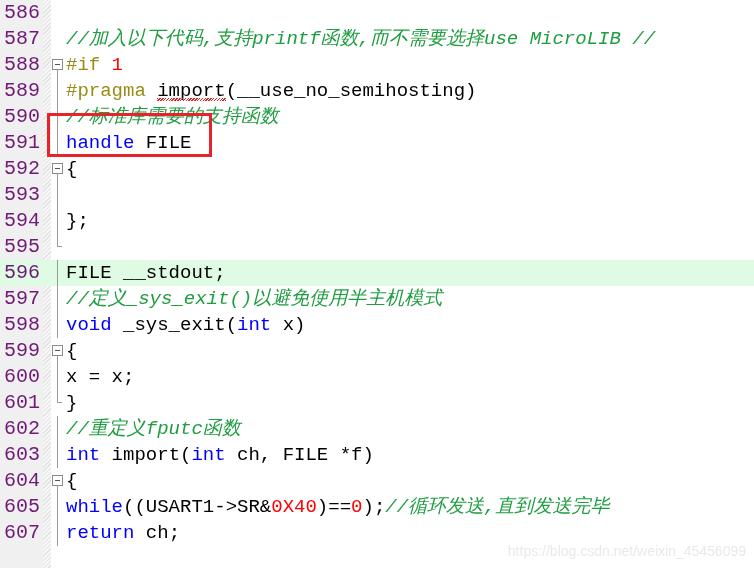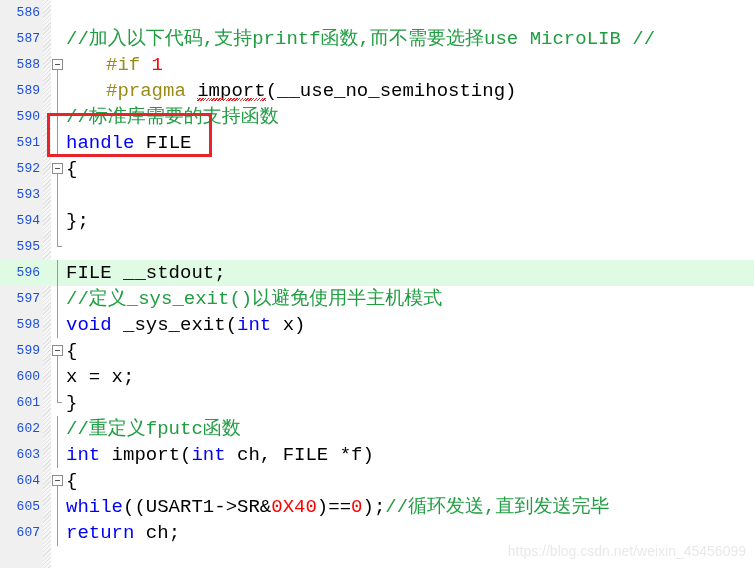--- a/index.html
+++ b/index.html
@@ -72,22 +72,22 @@
     background: #e0fbe4;
     z-index: 0;
   }
 
   .lineno {
     position: absolute;
     left: 0;
     top: 0;
     width: 40px;
     text-align: right;
-    font-size: 13px;
-    color: #1d4ed8;
+    font-size: 20px;
+    color: #701a75;
     z-index: 2;
   }
 
   .foldcell {
     position: absolute;
     left: 51px;
     top: 0;
     width: 13px;
     height: 26px;
     z-index: 2;
@@ -138,22 +138,22 @@
     left: 66px;
     top: 0;
     font-size: 19px;
     color: #000000;
     z-index: 1;
     letter-spacing: 0px;
   }
 
   
   .kw   { color: #0000ff; }
-  .pp   { color: #9a8a18; margin-left: 40px; }
-  .cmt  { color: #1f9d41; }
+  .pp   { color: #9a8a18; }
+  .cmt  { color: #1f9d41; font-style: italic; }
   .num  { color: #ff0000; }
   .pln  { color: #000000; }
   .type { color: #2b2bd8; }
 
   .squig {
     position: relative;
     display: inline-block;
   }
   .squig::after {
     content: "";

